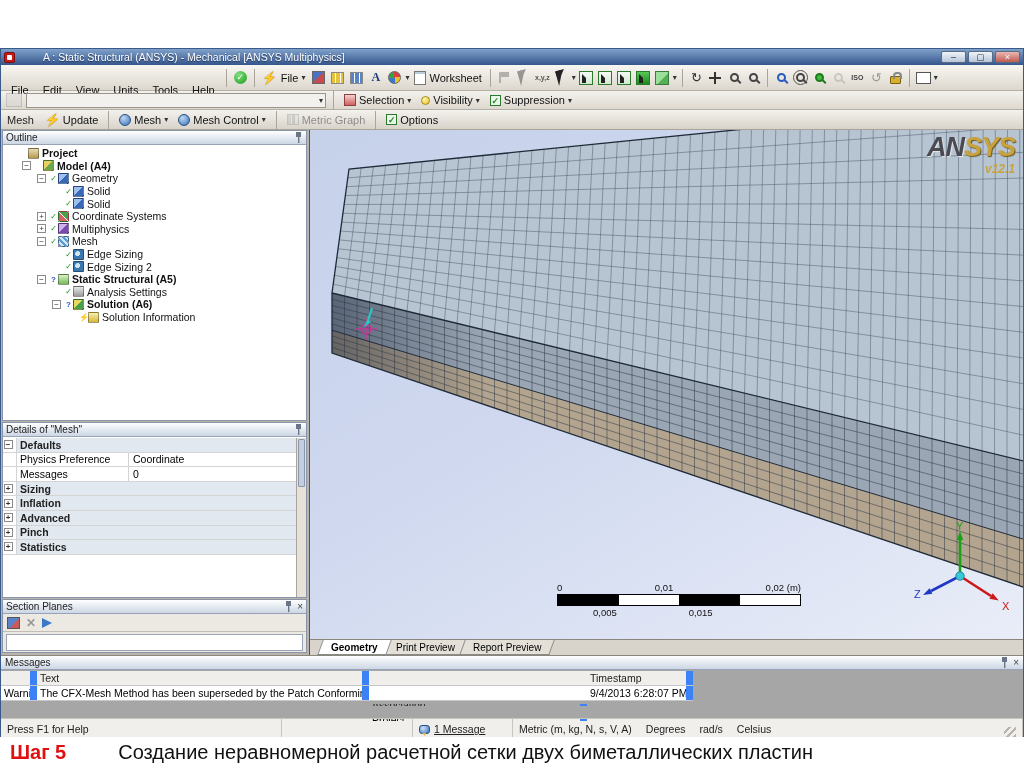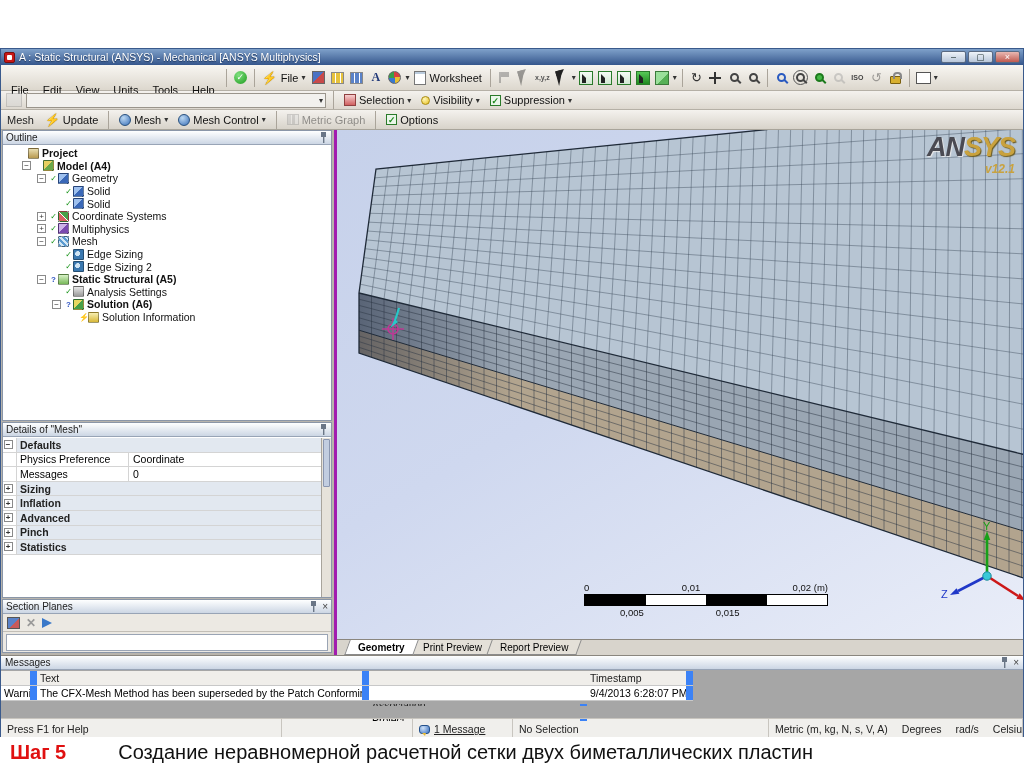--- a/index.html
+++ b/index.html
@@ -5,21 +5,21 @@
   * { margin:0; padding:0; box-sizing:border-box; }
   html,body { width:1024px; height:767px; background:#fff; font-family:"Liberation Sans", sans-serif; overflow:hidden; }
   .slide { position:absolute; left:0; top:0; width:1024px; height:767px; background:#fff; }
 
   
   .app { position:absolute; left:0; top:48px; width:1024px; height:689px; background:#bfbcb4; border:1px solid #3a5a8c; }
 
   .titlebar { height:16px; background:linear-gradient(#7fa1ca,#35568c); display:flex; align-items:center; padding:0 3px; }
   .app-icon { width:11px; height:11px; background:#c81818; border:1px solid #7a0e0e; border-radius:2px; margin-right:4px; position:relative; }
   .app-icon::after { content:""; position:absolute; left:2px; top:2px; width:5px; height:5px; background:#fff; border-radius:1px; }
-  .title-text { color:#fff; font-size:10.5px; text-shadow:0 1px 1px #1c3358; flex:1; white-space:nowrap; overflow:hidden; }
+  .title-text { color:#fff; font-size:10.5px; text-shadow:0 1px 1px #1c3358; flex:1; white-space:nowrap; overflow:hidden;margin-left:24px; }
   .winbtns { display:flex; gap:2px; }
   .winbtn { width:25px; height:12px; background:linear-gradient(#eef3f9,#b9c7da); border:1px solid #5a6a82; border-radius:2px; font-size:9px; line-height:10px; text-align:center; color:#233; }
   .winbtn.close { background:linear-gradient(#e9b8b2,#c05a50); color:#fff; }
 
   
   .row1 { height:26px; background:linear-gradient(#f8f6f2,#dcd7cd); border-bottom:1px solid #b5b0a6; display:flex; align-items:center; padding:0 4px; gap:2px; }
   .menu-item { font-size:11px; color:#111; padding:2px 6px;margin-top:24px; }
   .tsep { width:1px; height:18px; background:#aaa49a; margin:0 3px; }
   .tbtn { display:flex; align-items:center; gap:3px; font-size:11px; color:#111; padding:1px 3px; border-radius:2px; }
   .tico { width:17px; height:17px; display:flex; align-items:center; justify-content:center; font-size:11px; position:relative; }
@@ -65,21 +65,21 @@
   .chkbox { width:11px; height:11px; border:1px solid #2a7a2a; background:#eaf6ea; color:#1c8a1c; font-size:9px; line-height:10px; text-align:center; font-weight:bold; }
   .selico { width:12px; height:12px; background:linear-gradient(#f6d0d0,#d06060); border:1px solid #904040; }
 
   .row3 { height:20px; background:linear-gradient(#f4f2ee,#d8d3ca); border-bottom:1px solid #a8a49a; display:flex; align-items:center; padding:0 6px; gap:4px; }
   .ctx-title { font-size:11px; color:#222; margin-right:4px; }
   .sphere { width:12px; height:12px; border-radius:50%; background:radial-gradient(circle at 35% 30%,#bcd8f2,#3a70b8); border:1px solid #28507e; }
   .bars-g { width:12px; height:11px; background:linear-gradient(90deg,#b8b8b8 30%,#e8e8e8 30% 45%,#a8a8a8 45% 75%,#e0e0e0 75%); border:1px solid #999; }
 
   
   .main { position:relative; height:525px; display:flex; background:#b8b4ac; }
-  .leftcol { width:336px; position:relative; background:#b8b4ac; border-right:3px solid #a21caf; }
+  .leftcol { width:309px; position:relative; background:#b8b4ac; border-right:1px solid #a21caf; }
   .panel { position:absolute; left:1px; right:2px; background:#fff; border:1px solid #8a96a8; }
   .phead { height:14px; background:linear-gradient(#feffff,#ccd6e4); border-bottom:1px solid #98a4b6; display:flex; align-items:center; padding:0 3px; font-size:10px; color:#222; }
   .phead .sp { flex:1; }
   .pinsvg { width:9px; height:11px; }
   .phx { font-size:10px; color:#444; margin-left:4px; }
 
   .outline-panel { top:0; height:291px; }
   .tree { position:absolute; top:15px; bottom:0; left:0; right:0; background:#fff; overflow:hidden; padding-top:1px; }
   .trow { display:flex; align-items:center; height:12.6px; font-size:10.5px; color:#111; white-space:nowrap; }
   .trow .b { font-weight:bold; }
@@ -752,21 +752,20 @@
       </div>
     </div>
 
     <div class="statusbar">
       <div class="sseg s-help">Press F1 for Help</div>
       <div class="sseg s-blank"></div>
       <div class="sseg s-msg">
         <span class="balloon"></span>
         <span>1 Message</span>
       </div>
-      <div class="sseg s-sel">No Selection</div>
       <div class="sseg s-units">
         <span>Metric (m, kg, N, s, V, A)</span>
         <span>Degrees</span>
         <span>rad/s</span>
         <span>Celsius</span>
         <span class="grip"></span>
       </div>
     </div>
   </div>
 

